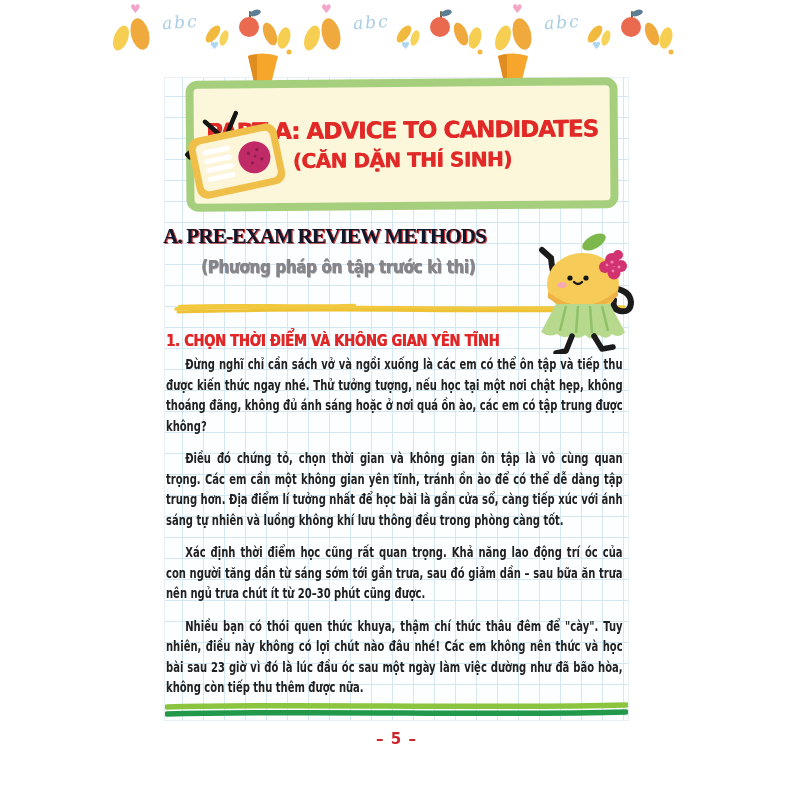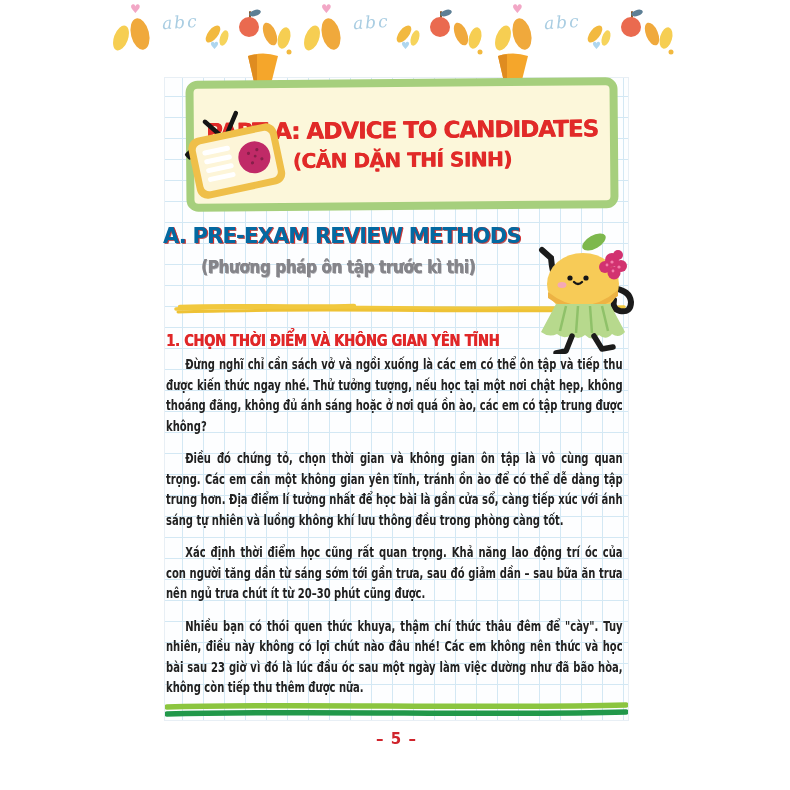--- a/index.html
+++ b/index.html
@@ -38,22 +38,22 @@
              justify-content:center;align-items:center;gap:5px;}
   .title-en{font-size:23px;font-weight:900;color:#e12a28;letter-spacing:-1px;
             text-shadow:0.6px 0 0 #e12a28;white-space:nowrap;}
   .title-vi{font-size:20px;font-weight:900;color:#e12a28;letter-spacing:-0.5px;
             text-shadow:0.6px 0 0 #e12a28;white-space:nowrap;}
 
   .idcard{position:absolute;left:182px;top:104px;width:118px;height:106px;}
 
   
   .heading-a{position:absolute;left:163px;top:224px;font-size:21px;font-weight:900;
-             color:#0369a1;letter-spacing:-0.8px;white-space:nowrap;
-             text-shadow:0.8px 0 0 #e02728, 1.2px 1.4px 0 #b95f5f;}
+             color:#0f172a;letter-spacing:-0.8px;white-space:nowrap;
+             text-shadow:0.8px 0 0 #e02728, 1.2px 1.4px 0 #b95f5f;font-family:Liberation Serif, serif;}
   .subtitle-a{position:absolute;left:201px;top:256px;font-size:18px;font-weight:900;
               color:#85858a;letter-spacing:-0.4px;white-space:nowrap;
               transform:scaleX(0.84);transform-origin:top left;
               text-shadow:0.7px 0 0 #85858a, 1.2px 1.2px 0 #b9b9bd;}
 
   .character{position:absolute;left:528px;top:232px;width:108px;height:122px;}
 
   .yline{position:absolute;left:174px;top:301px;width:452px;height:14px;}
 
   .sec1-heading{position:absolute;left:166px;top:331px;font-size:16px;font-weight:900;

